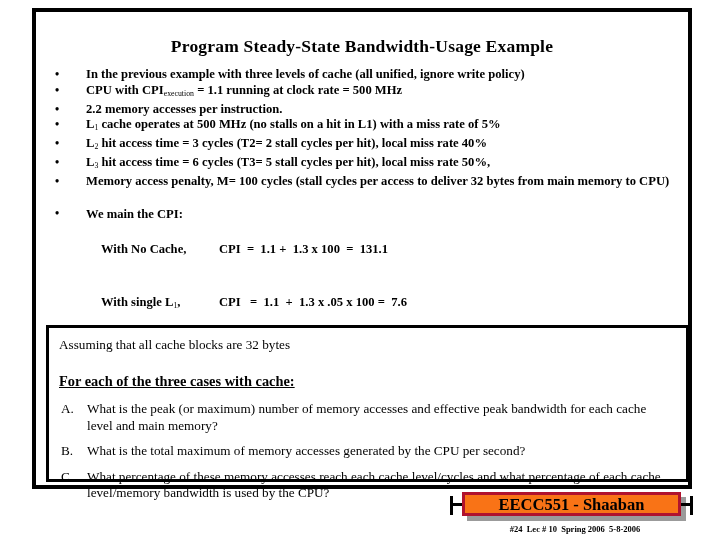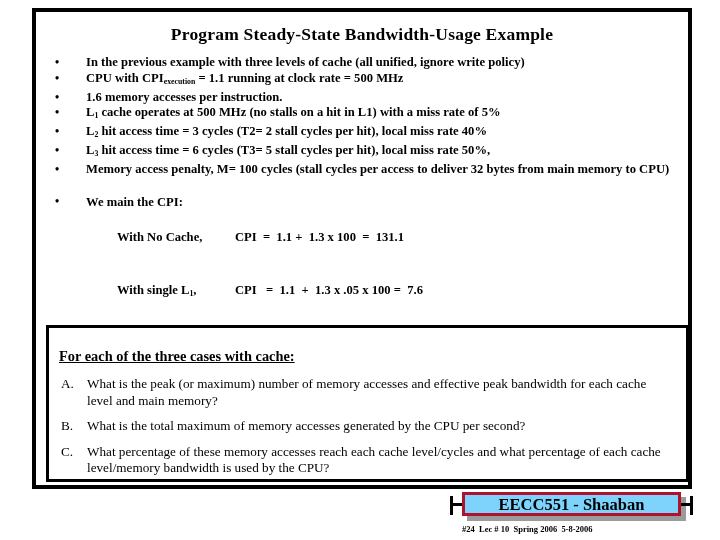--- a/index.html
+++ b/index.html
@@ -28,21 +28,21 @@
     box-sizing: border-box;
     background: #ffffff;
   }
 
   
   .slide-title {
     text-align: center;
     font-size: 17.5px;
     font-weight: bold;
     letter-spacing: 0.2px;
-    margin-top: 12px;
+    margin-top: 24px;
     white-space: nowrap;
   }
 
   
   .bullet-list {
     margin: 10px 0 0 0;
     padding: 0;
     list-style: none;
   }
   .bullet-row {
@@ -59,21 +59,21 @@
     left: 19px;
     top: -1px;
     font-size: 12px;
     line-height: 16px;
   }
   .bullet-row .bullet-text { display: block; }
 
   sub {
     font-size: 0.62em;
     vertical-align: -0.28em;
-    font-weight: bold;
+    font-weight: normal;
   }
 
   
   .cpi-block {
     margin-top: 17px;
     font-size: 12.6px;
     font-weight: bold;
     line-height: 17.5px;
   }
   .cpi-head {
@@ -82,21 +82,20 @@
   }
   .cpi-head .bullet-mark {
     position: absolute;
     left: 19px;
     top: -1px;
     font-size: 12px;
   }
   .cpi-line {
     padding-left: 46px;
     white-space: pre;
-    margin-left: 16px;
   }
   .cpi-line .cpi-label {
     display: inline-block;
     width: 118px;
   }
   .cpi-line.indented .cpi-label { text-indent: 4px; }
 
   
   .question-box {
     position: absolute;
@@ -154,21 +153,21 @@
     background: #9b9b9b;
   }
   .badge {
     position: absolute;
     left: 0;
     top: 0;
     width: 219px;
     height: 24px;
     border: 3px solid #b0122e;
     box-sizing: border-box;
-    background: #7dd3fc;
+    background: #f97316;
     text-align: center;
     font-size: 16.5px;
     font-weight: bold;
     line-height: 19px;
     white-space: nowrap;
   }
   .badge-tick-left,
   .badge-tick-right {
     position: absolute;
     top: 11px;
@@ -187,20 +186,21 @@
     background: #000000;
   }
   .badge-bar-left { left: -12px; }
   .badge-bar-right { left: 228px; }
 
   .footer-meta {
     position: absolute;
     left: 462px;
     top: 524px;
     width: 226px;
+    text-align: center;
     font-size: 8.5px;
     font-weight: bold;
     white-space: pre;
   }
 </style>
 </head>
 <body>
 
 <div class="slide-frame">
 
@@ -210,21 +210,21 @@
     <li class="bullet-row">
       <span class="bullet-mark">•</span>
       <span class="bullet-text">In the previous example with three  levels of cache   (all unified, ignore write policy)</span>
     </li>
     <li class="bullet-row">
       <span class="bullet-mark">•</span>
       <span class="bullet-text">CPU with CPI<sub>execution</sub> = 1.1  running at clock rate = 500 MHz</span>
     </li>
     <li class="bullet-row">
       <span class="bullet-mark">•</span>
-      <span class="bullet-text">1.6 memory accesses per instruction.</span>
+      <span class="bullet-text">2.2 memory accesses per instruction.</span>
     </li>
     <li class="bullet-row">
       <span class="bullet-mark">•</span>
       <span class="bullet-text">L<sub>1</sub> cache operates at 500 MHz (no stalls on a hit in L1) with a miss rate of 5%</span>
     </li>
     <li class="bullet-row">
       <span class="bullet-mark">•</span>
       <span class="bullet-text">L<sub>2</sub> hit access time = 3 cycles (T2= 2  stall cycles per hit),  local miss rate  40%</span>
     </li>
     <li class="bullet-row">
@@ -250,20 +250,21 @@
     </div>
     <div class="cpi-line indented">
       <span class="cpi-label">With L1,  L2</span><span>CPI  =  1.1  +  1.3 x  (.05 x .6  x 2  +  .05 x  .4  x  100)  = 3.778</span>
     </div>
     <div class="cpi-line indented">
       <span class="cpi-label">With L1,  L2 , L3</span><span>CPI = 1.1 +  1.3 x 1.11  =   2.54</span>
     </div>
   </div>
 
   <div class="question-box">
+    <div class="assume-line">Assuming that all cache blocks are 32 bytes</div>
     <div class="for-each-line">For each of the  three cases with cache:</div>
     <ul class="qa-list">
       <li class="qa-item">
         <span class="qa-marker">A.</span>
         <span>What is the peak (or maximum) number of memory accesses and effective peak bandwidth for each cache level and main memory?</span>
       </li>
       <li class="qa-item">
         <span class="qa-marker">B.</span>
         <span>What is the total maximum of memory accesses generated by the CPU per second?</span>
       </li>

